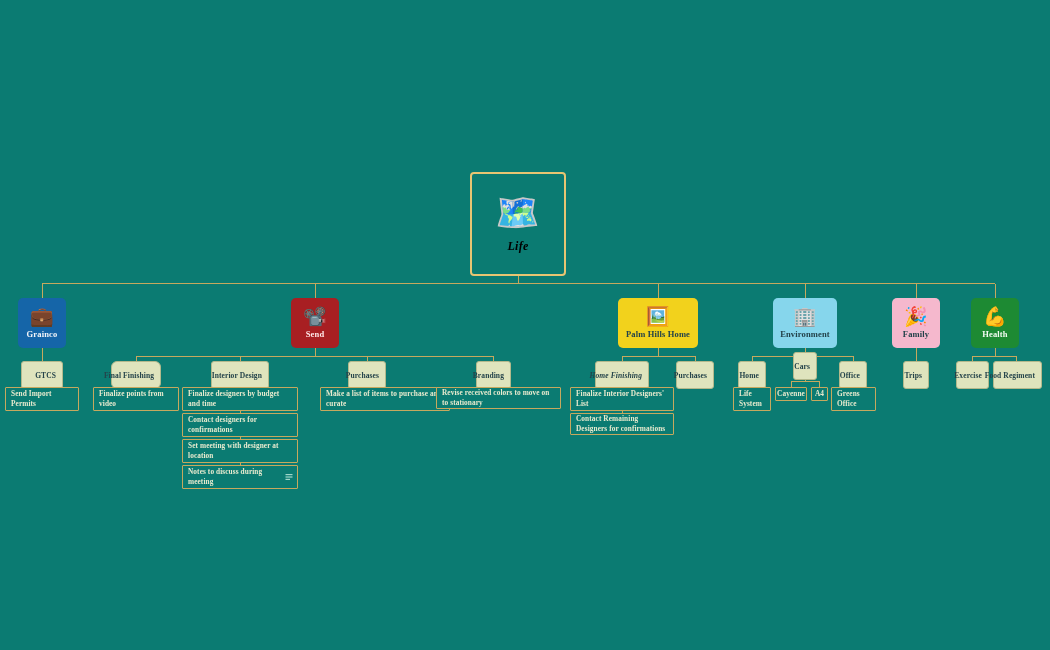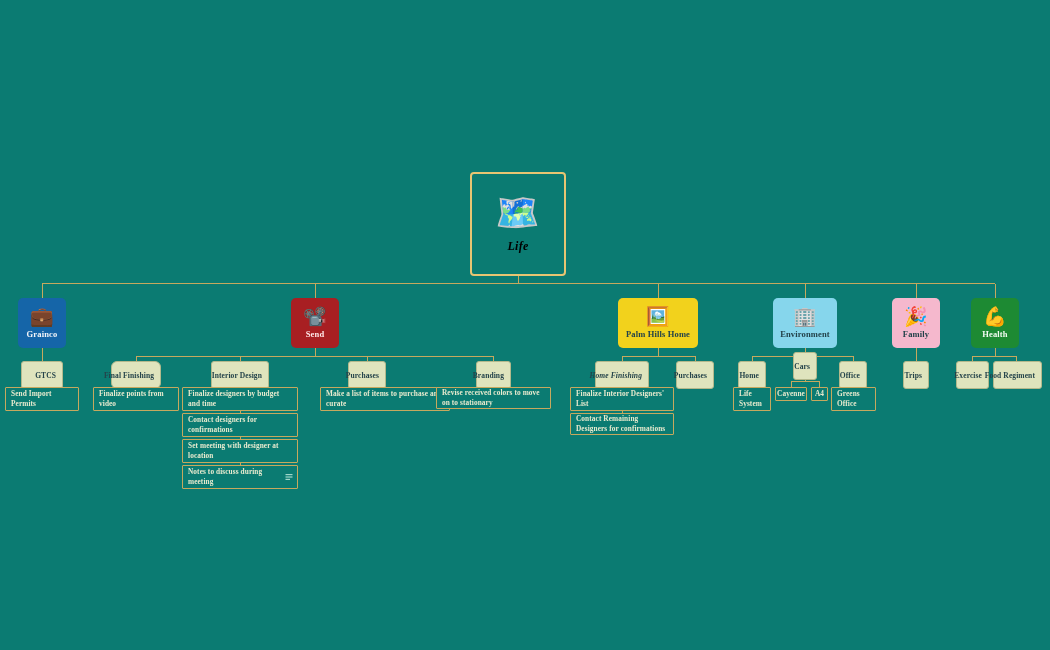--- a/index.html
+++ b/index.html
@@ -249,21 +249,21 @@
   <div class="node pill" style="left:348px; top:361px; width:38px;">
     <span>Purchases</span>
   </div>
   <div class="node leaf center" style="left:320px; top:387px; width:130px;">
     <span>Make a list of items to purchase and curate</span>
   </div>
 
   <div class="node pill" style="left:476px; top:361px; width:35px;">
     <span>Branding</span>
   </div>
-  <div class="node leaf" style="left:436px; top:387px; width:115px; height:22px;">
+  <div class="node leaf" style="left:436px; top:387px; width:125px; height:22px;">
     <span>Revise received colors to move on to stationary</span>
   </div>
 
   <div class="node branch wide" style="left:618px; top:298px; background:#f2d21c; color:#23424a;">
     <span class="emoji">🖼️</span>
     <span class="branch-label">Palm Hills Home</span>
   </div>
   <div class="node pill" style="left:595px; top:361px; width:54px;font-style:italic;">
     <span>Home Finishing</span>
   </div>

